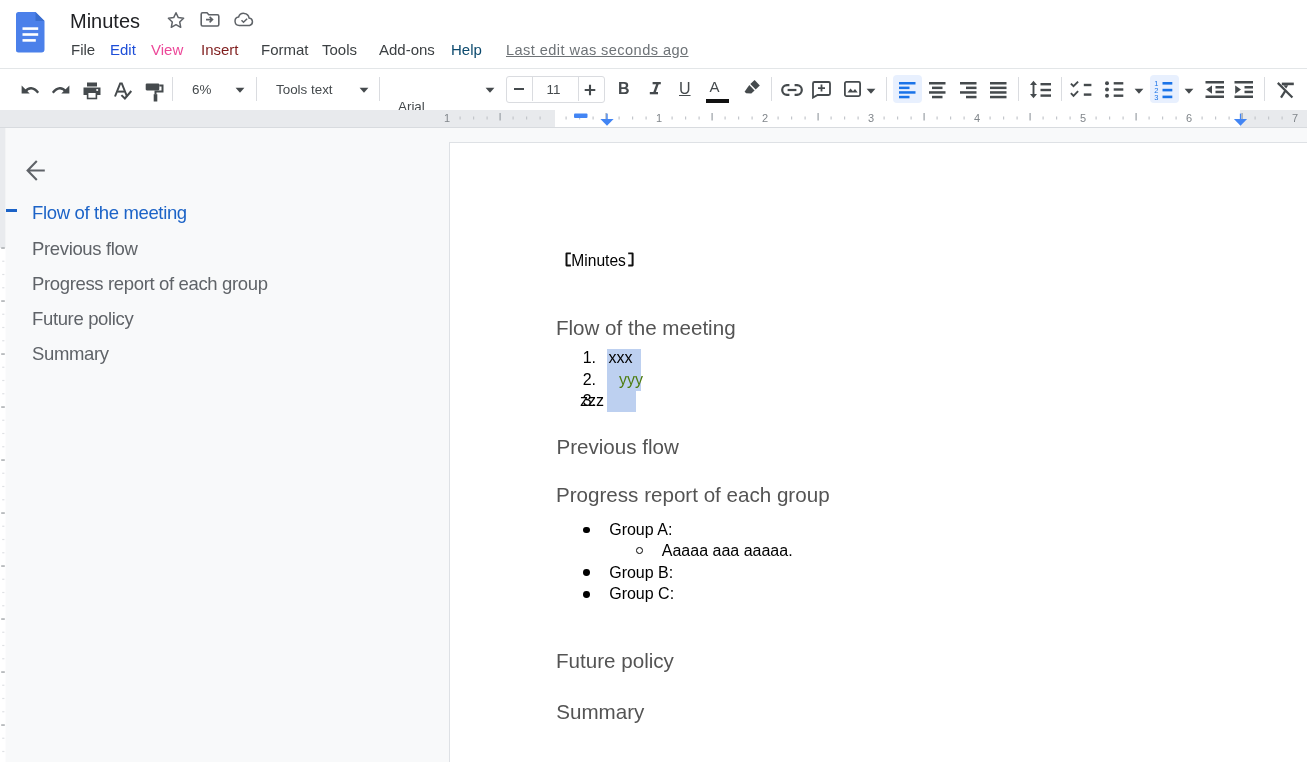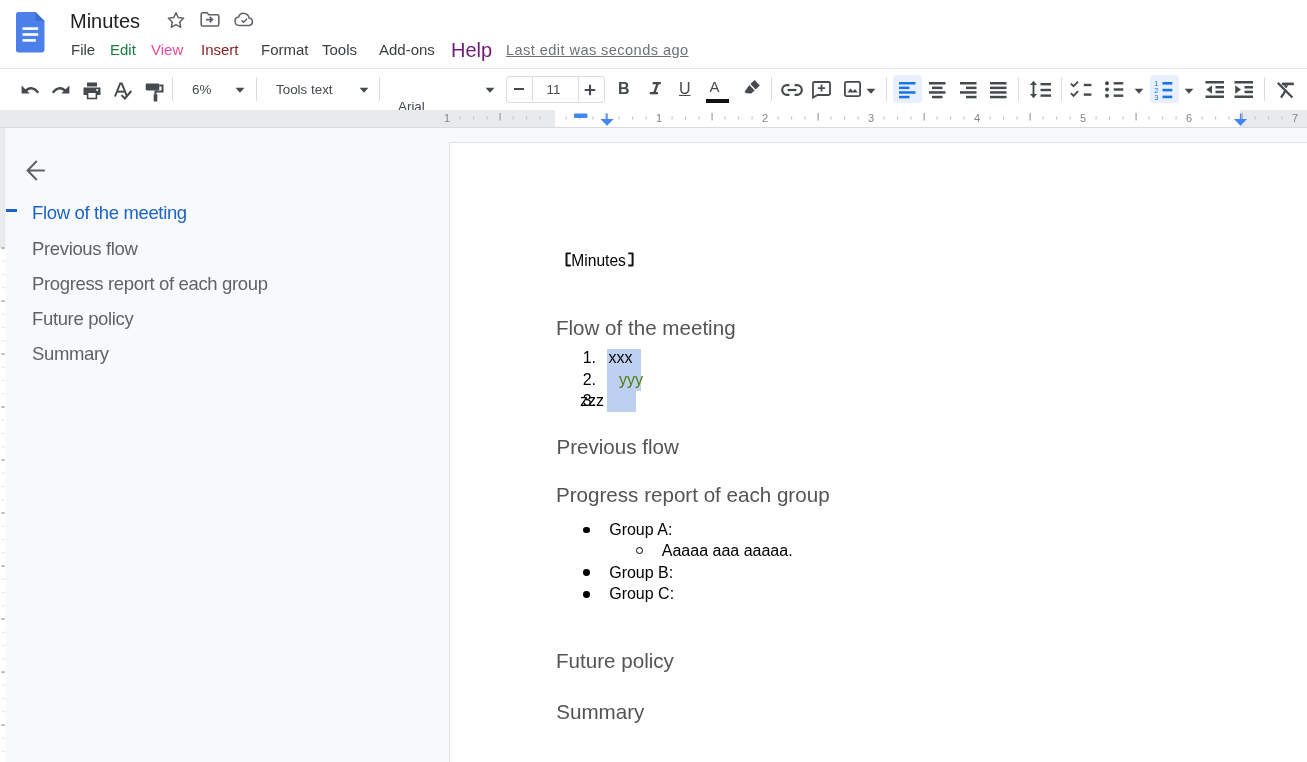--- a/index.html
+++ b/index.html
@@ -16,27 +16,27 @@
   </svg>
 <svg style="position:absolute;left:200px;top:12px" width="20" height="16" viewBox="0 0 20 16">
     <path d="M1.2 2.2 a1.4 1.4 0 0 1 1.4 -1.4 H7 l1.8 2 h8.6 a1.4 1.4 0 0 1 1.4 1.4 V12.6 a1.4 1.4 0 0 1 -1.4 1.4 H2.6 a1.4 1.4 0 0 1 -1.4 -1.4 Z" fill="none" stroke="#5f6368" stroke-width="1.6"></path>
     <path d="M6 7.6 h6 M9.6 4.8 l2.9 2.8 -2.9 2.8" fill="none" stroke="#5f6368" stroke-width="1.6"></path>
   </svg>
 <svg style="position:absolute;left:234px;top:12px" width="21" height="16" viewBox="0 0 21 16">
     <path d="M5.2 13.4 a4.2 4.2 0 0 1 -0.6 -8.35 a5.4 5.4 0 0 1 10.45 0.9 a3.8 3.8 0 0 1 0.55 7.45 Z" fill="none" stroke="#5f6368" stroke-width="1.5"></path>
     <path d="M7.5 8.3 l2 2 3.6 -3.6" fill="none" stroke="#5f6368" stroke-width="1.5"></path>
   </svg>
 <div class="ab" style="left:71px;top:41.5px;font-size:15px;line-height:16px;color:#3c4043">File</div>
-<div class="ab" style="left:110px;top:41.5px;font-size:15px;line-height:16px;color:#15803d">Edit</div>
+<div class="ab" style="left:110px;top:41.5px;font-size:15px;line-height:16px;color:#1d4ed8">Edit</div>
 <div class="ab" style="left:151px;top:41.5px;font-size:15px;line-height:16px;color:#ec4899">View</div>
 <div class="ab" style="left:201px;top:41.5px;font-size:15px;line-height:16px;color:#7f1d1d">Insert</div>
 <div class="ab" style="left:261px;top:41.5px;font-size:15px;line-height:16px;color:#3c4043">Format</div>
 <div class="ab" style="left:322px;top:41.5px;font-size:15px;line-height:16px;color:#3c4043">Tools</div>
 <div class="ab" style="left:379px;top:41.5px;font-size:15px;line-height:16px;color:#3c4043">Add-ons</div>
-<div class="ab" style="left:451px;top:41.5px;font-size:20px;line-height:16px;color:#701a75">Help</div>
+<div class="ab" style="left:451px;top:41.5px;font-size:15px;line-height:16px;color:#0c4a6e">Help</div>
 <div class="ab" style="left:506px;top:41.8px;font-size:14.6px;line-height:16px;color:#6e7377;text-decoration:underline;letter-spacing:0.42px">Last edit was seconds ago</div>
 <div class="ab" style="left:0;top:68.4px;width:1307px;height:1px;background:#e3e6e8"></div>
 <div class="ab" style="left:893px;top:75px;width:29px;height:28px;background:#e8f0fe;border-radius:4px"></div>
 <div class="ab" style="left:1150px;top:75px;width:29px;height:28px;background:#e8f0fe;border-radius:4px"></div>
 <svg style="position:absolute;left:20.5px;top:83.2px" width="19" height="12" viewBox="0 0 19 12">
     <path d="M3.8 9 Q 10 1.2 17.2 9.8" fill="none" stroke="#454a4d" stroke-width="2.4"></path>
     <path d="M0.6 2.5 V10.6 H8.7 Z" fill="#454a4d"></path>
   </svg>
 <svg style="position:absolute;left:50.5px;top:83.2px" width="19" height="12" viewBox="0 0 19 12">
     <path d="M15.2 9 Q 9 1.2 1.8 9.8" fill="none" stroke="#454a4d" stroke-width="2.4"></path>

